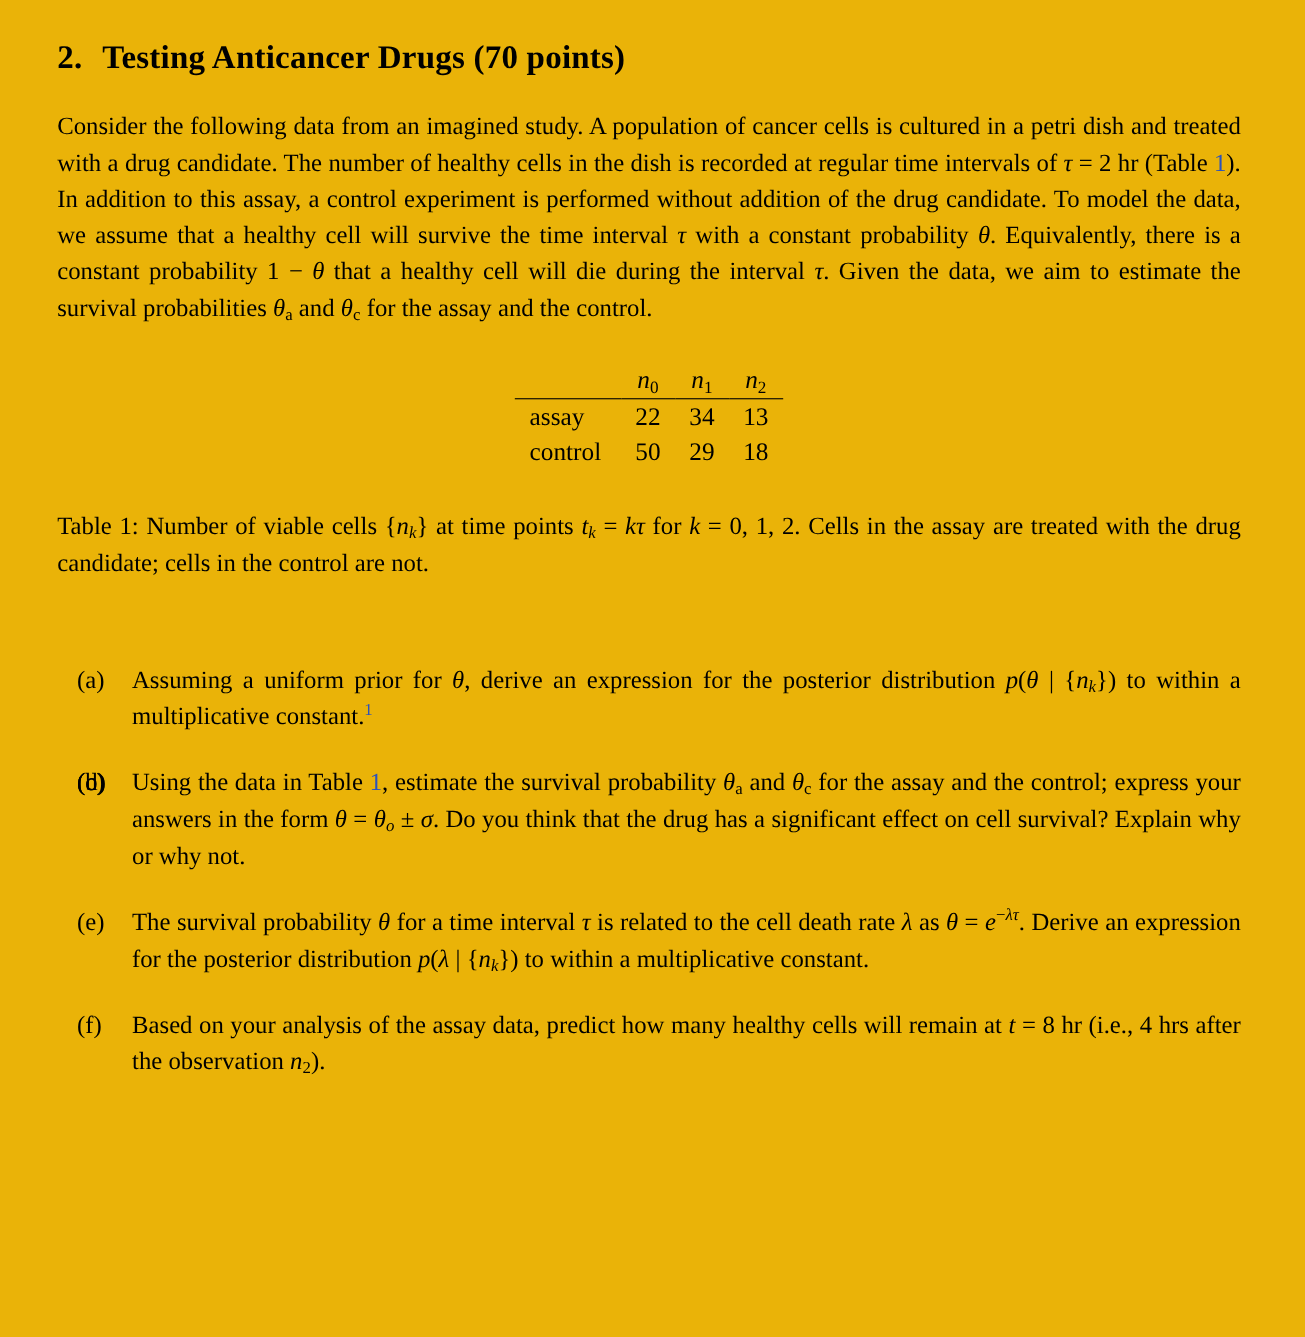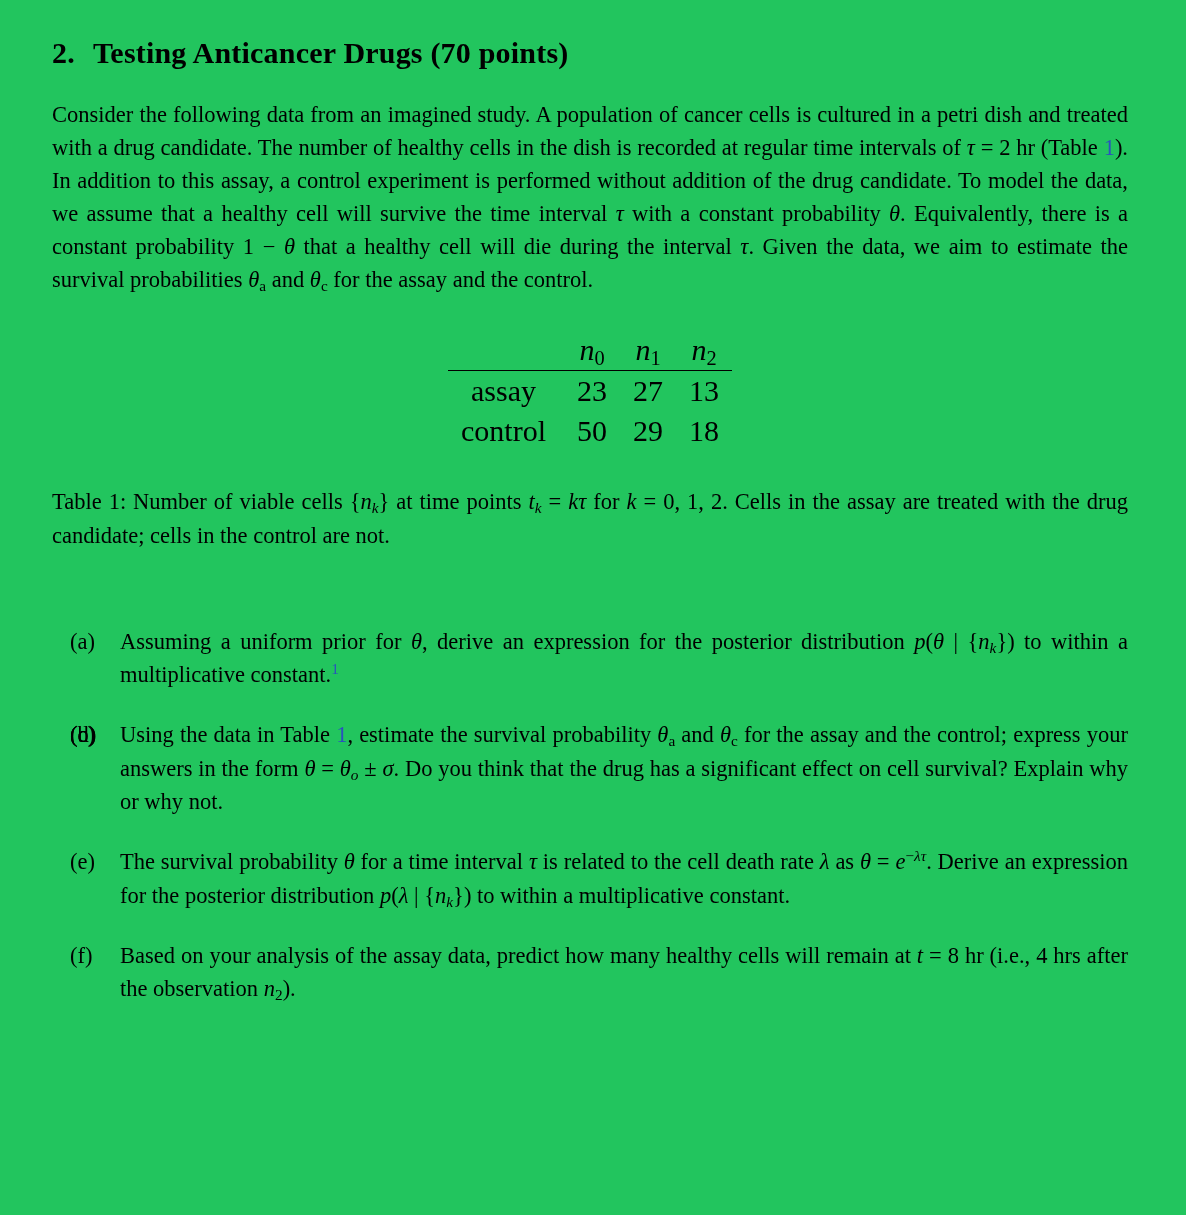--- a/index.html
+++ b/index.html
@@ -8,21 +8,21 @@
     background: #ffffff;
   }
   .page {
     width: 1186px;
     min-height: 1215px;
     box-sizing: border-box;
     padding: 36px 58px 40px 52px;
     font-family: "Liberation Serif", "DejaVu Serif", serif;
     font-size: 22.5px;
     color: #000000;
-    background: #22c55e;
+    background: #eab308;
   }
   .section-title {
     font-size: 30px;
     font-weight: bold;
     margin: 0 0 28px 0;
     letter-spacing: 0.2px;
   }
   .section-title .title-number {
     margin-right: 18px;
   }
@@ -37,28 +37,28 @@
     line-height: 0;
   }
   sub { vertical-align: -0.25em; }
   sup { vertical-align: 0.55em; }
   .ref {
     color: var(--link-color, #2a52be);
   }
   .data-table {
     margin: 16px auto 0 auto;
     border-collapse: collapse;
-    font-size: 30px;
+    font-size: 23px;
   }
   .data-table td {
     padding: 3px 13px;
     text-align: center;
   }
   .data-table .label-cell {
-    text-align: center;
+    text-align: left;
     padding-right: 18px;
   }
   .data-table .head-row td {
     border-bottom: 1.6px solid #000;
   }
   .caption {
     margin: 34px 0 16px 0;
     text-align: justify;
     line-height: 1.5;
   }
@@ -91,22 +91,22 @@
   <table class="data-table">
     <tbody>
       <tr class="head-row">
         <td class="label-cell"></td>
         <td><i>n</i><sub>0</sub></td>
         <td><i>n</i><sub>1</sub></td>
         <td><i>n</i><sub>2</sub></td>
       </tr>
       <tr>
         <td class="label-cell">assay</td>
-        <td>23</td>
-        <td>27</td>
+        <td>22</td>
+        <td>34</td>
         <td>13</td>
       </tr>
       <tr>
         <td class="label-cell">control</td>
         <td>50</td>
         <td>29</td>
         <td>18</td>
       </tr>
     </tbody>
   </table>

